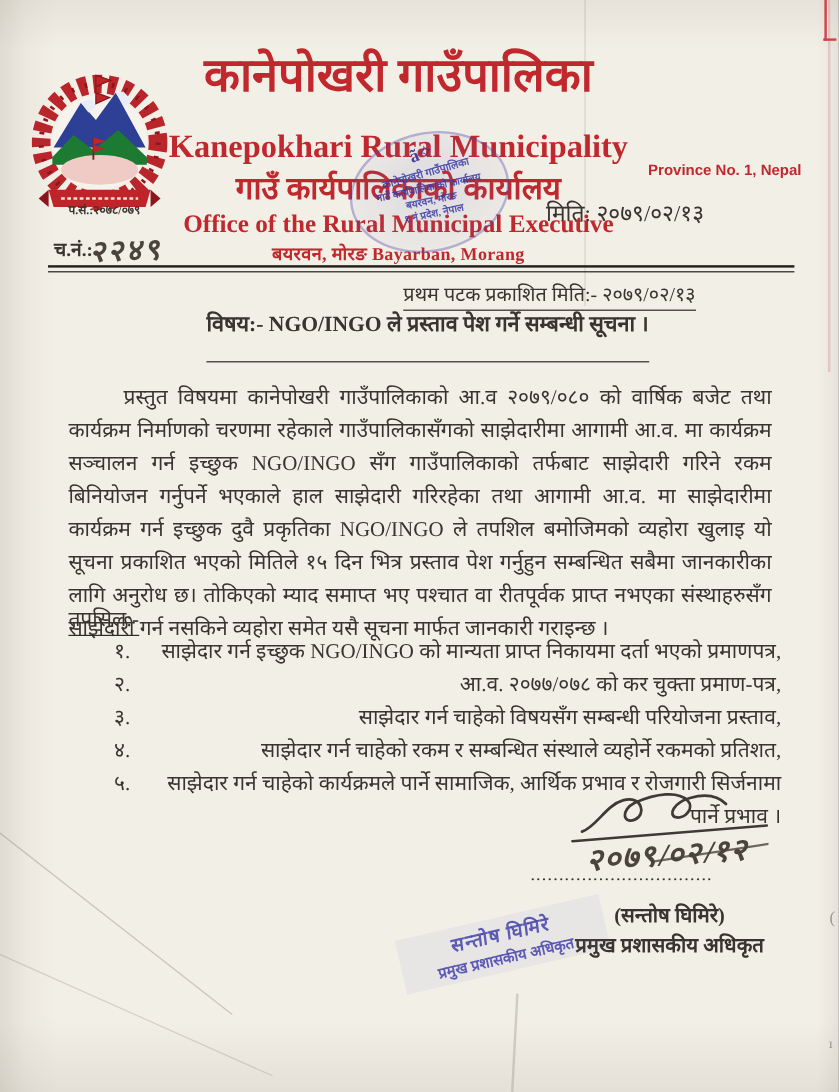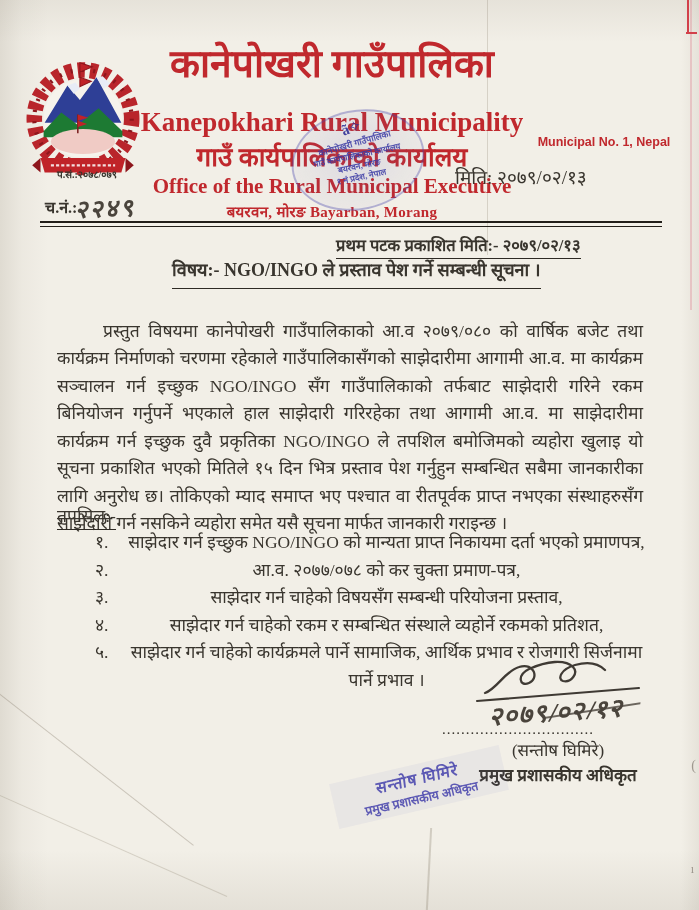--- a/index.html
+++ b/index.html
@@ -35,35 +35,35 @@
   .t-address{font-size:15px;font-weight:bold;margin-top:3px;letter-spacing:.3px;}
   .province{right:14px;top:132px;width:162px;text-align:center;color:#c0282d;font-weight:bold;}
   .province .np{font-size:13.5px;}
   .province .en{font-size:12.5px;font-family:"Liberation Sans",sans-serif;margin-top:3px;}
   .meta-ref{left:57px;top:167px;font-size:10px;font-weight:700;}
   .meta-date{left:455px;top:164px;font-size:19px;font-weight:400;}
   .meta-dispatch{left:45px;top:190px;font-size:16px;font-weight:600;}
   .hand{display:inline-block;font-size:25px;font-weight:600;color:#4a443c;letter-spacing:2px;transform:skewX(-10deg) rotate(-2deg);vertical-align:-4px;}
   .rule-double{left:40px;top:221px;width:622px;height:3px;border-top:2.5px solid #221e19;border-bottom:1.5px solid #221e19;}
   
-  .pub-line{left:336px;top:233px;font-size:16.5px;font-weight:700;border-bottom:1.5px solid #2e2a24;padding-bottom:2px;text-align:center;}
-  .subject{left:172px;top:257px;font-size:18px;font-weight:700;border-bottom:1.7px solid #2e2a24;padding-bottom:7px;}
+  .pub-line{left:336px;top:233px;font-size:16.5px;font-weight:400;border-bottom:1.5px solid #2e2a24;padding-bottom:2px;text-align:center;}
+  .subject{left:172px;top:257px;font-size:18px;font-weight:700;border-bottom:1.7px solid #2e2a24;padding-bottom:20px;}
   .body-par{left:57px;top:300px;width:586px;font-size:17.5px;font-weight:400;line-height:27.5px;text-align:justify;text-indent:46px;}
   .list-heading{left:57px;top:503px;font-size:17.5px;font-weight:400;border-bottom:1.6px solid #2e2a24;padding-bottom:2px;}
   .list{left:95px;top:529px;width:556px;}
   .list-item{display:flex;font-size:17.5px;font-weight:500;line-height:27.5px;}
   .list-item .num{width:27px;flex:0 0 27px;}
-  .list-item .txt{flex:1;text-align:center;}
+  .list-item .txt{flex:1;text-align:right;}
   
   .sig-block{left:438px;top:655px;width:240px;text-align:center;}
   .sig-svg{display:block;margin:0 auto;}
   .sig-date{position:relative;display:inline-block;font-size:26px;font-weight:600;color:#4a443c;letter-spacing:1px;transform:skewX(-14deg) rotate(-4deg);margin-top:-14px;}
   .sig-date::after{content:"";position:absolute;left:40%;right:-14px;top:52%;height:2px;background:rgba(74,68,60,.8);transform:rotate(-5deg);}
   .dotted{font-size:15px;letter-spacing:1px;text-align:left;margin:-8px 0 0 4px;color:#39352e;}
-  .sig-name{font-size:17px;font-weight:400;margin-top:0;}
+  .sig-name{font-size:17px;font-weight:700;margin-top:12px;}
   .sig-desig{font-size:17px;font-weight:600;margin-top:2px;}
   
   .seal{left:291px;top:110px;width:130px;height:96px;transform:rotate(-12deg);
         border:2px solid rgba(72,70,172,.35);border-radius:50%;
         background:radial-gradient(ellipse at 50% 45%, rgba(110,110,190,.16), rgba(110,110,190,.05) 70%);
         color:rgba(58,58,164,.85);text-align:center;overflow:hidden;}
   .seal .scribble{font-size:15px;font-weight:bold;transform:rotate(-8deg);margin-top:6px;color:rgba(48,48,150,.9);}
   .seal .s1{font-size:9px;font-weight:bold;transform:rotate(-4deg);}
   .seal .s2{font-size:8.5px;font-weight:bold;}
   .seal .s3{font-size:8.5px;font-weight:bold;}
@@ -112,21 +112,21 @@
     <div class="t-en-main">Kanepokhari Rural Municipality</div>
     <div class="t-np-office">गाउँ कार्यपालिकाको कार्यालय</div>
     <div class="t-en-office">Office of the Rural Municipal Executive</div>
     <div class="t-address">
       <span>बयरवन, मोरङ</span>
       <span>Bayarban, Morang</span>
     </div>
   </div>
 
   <div class="abs province">
-    <div class="en">Municipal No. 1, Nepal</div>
+    <div class="en">Province No. 1, Nepal</div>
   </div>
 
   <div class="abs meta-ref">
     <span>प.सं.:</span><span>२०७८/०७९</span>
   </div>
   <div class="abs meta-date">
     <span>मिति:</span>
     <span>२०७९/०२/१३</span>
   </div>
   <div class="abs meta-dispatch">

